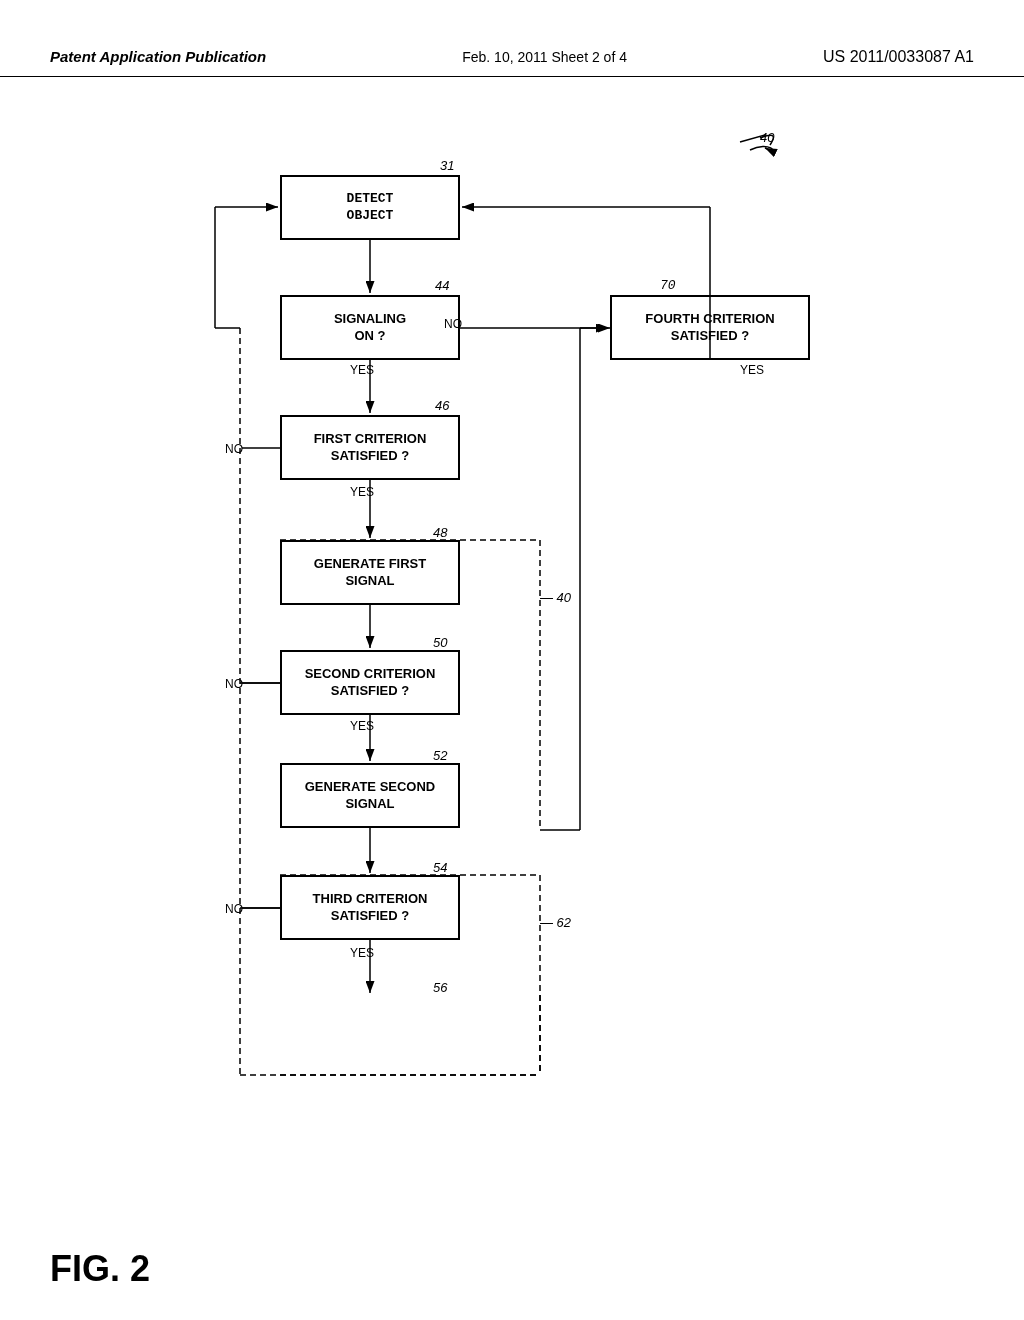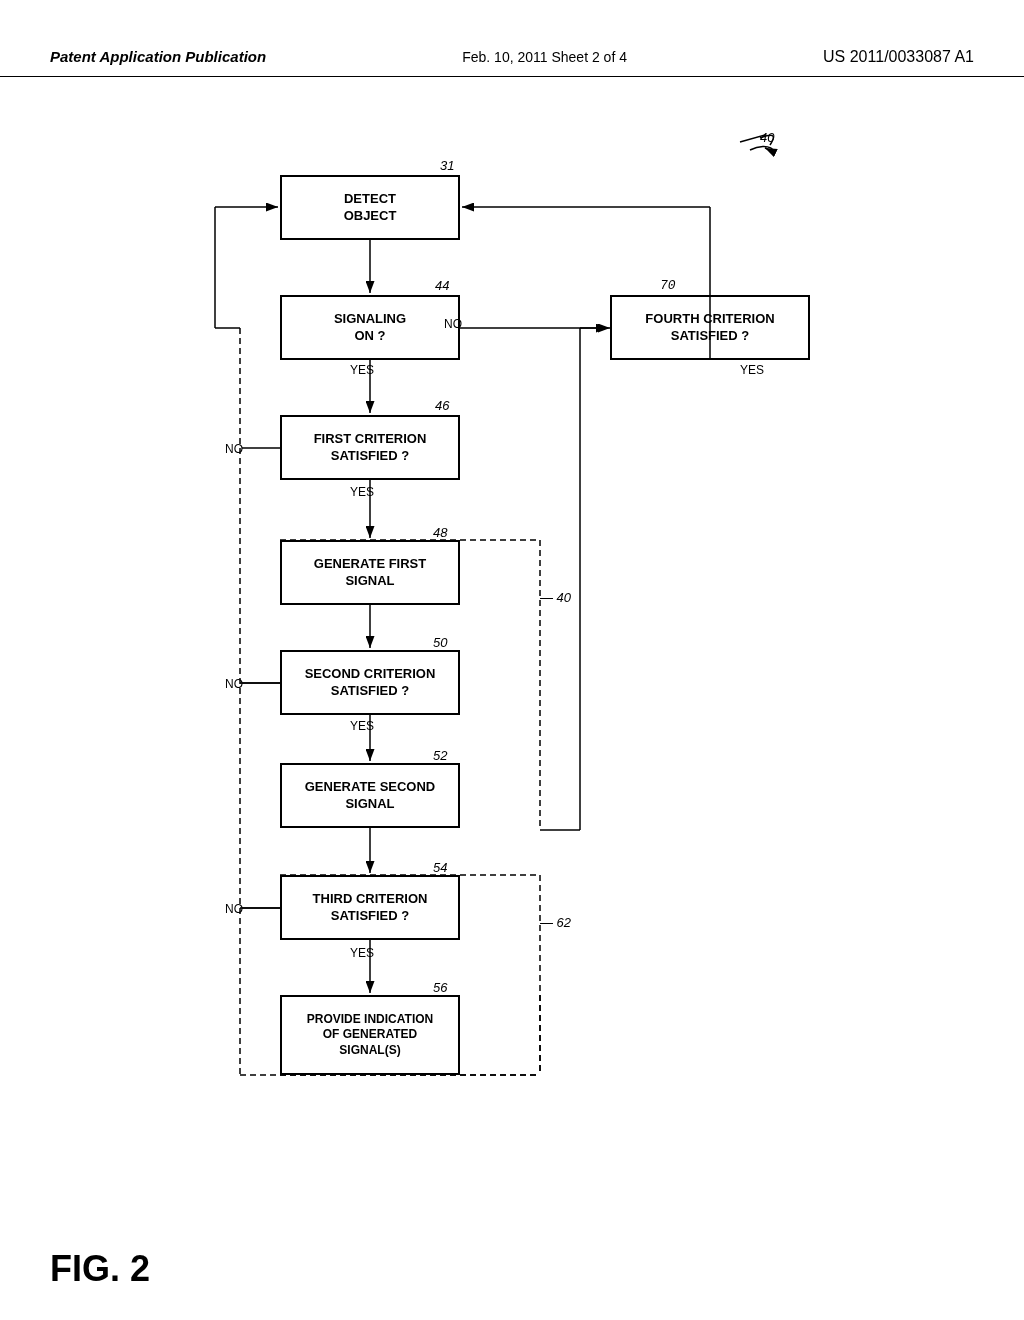--- a/index.html
+++ b/index.html
@@ -94,21 +94,21 @@
     <div class="header-right">US 2011/0033087 A1</div>
   </div>
 
   <div class="diagram-area">
 
     <div class="ref-label" style="top: 30px; left: 710px;">40</div>
 
     <div class="ref-label" style="top: 58px; left: 390px;">31</div>
 
     <div class="box" style="left: 230px; top: 75px; width: 180px; height: 65px;">
-      <span style="white-space:pre-line;">DETECT
+      <span style="white-space:pre-line;font-family:Liberation Mono, monospace;">DETECT
 OBJECT</span>
     </div>
 
     <div class="ref-label" style="top: 178px; left: 385px;">44</div>
 
     <div class="box" style="left: 230px; top: 195px; width: 180px; height: 65px;">
       <span style="white-space:pre-line;">SIGNALING
 ON ?</span>
     </div>
 
@@ -149,25 +149,20 @@
 
     <div class="ref-label" style="top: 760px; left: 383px;">54</div>
 
     <div class="box" style="left: 230px; top: 775px; width: 180px; height: 65px;">
       <span style="white-space:pre-line;">THIRD CRITERION
 SATISFIED ?</span>
     </div>
 
     <div class="ref-label" style="top: 880px; left: 383px;">56</div>
 
-    <div class="box" style="left: 230px; top: 895px; width: 180px; height: 80px;">
-      <span style="white-space:pre-line; font-size:12px;">PROVIDE INDICATION
-OF GENERATED
-SIGNAL(S)</span>
-    </div>
 
     <div class="ref-label" style="top: 490px; left: 490px;">— 40</div>
 
     <div class="ref-label" style="top: 815px; left: 490px;">— 62</div>
 
     <svg class="svg-overlay" viewBox="0 0 924 1150" xmlns="http://www.w3.org/2000/svg">
       <defs>
         <marker id="arrowhead" markerWidth="8" markerHeight="6" refX="8" refY="3" orient="auto">
           <polygon points="0 0, 8 3, 0 6" fill="#000"></polygon>
         </marker>

